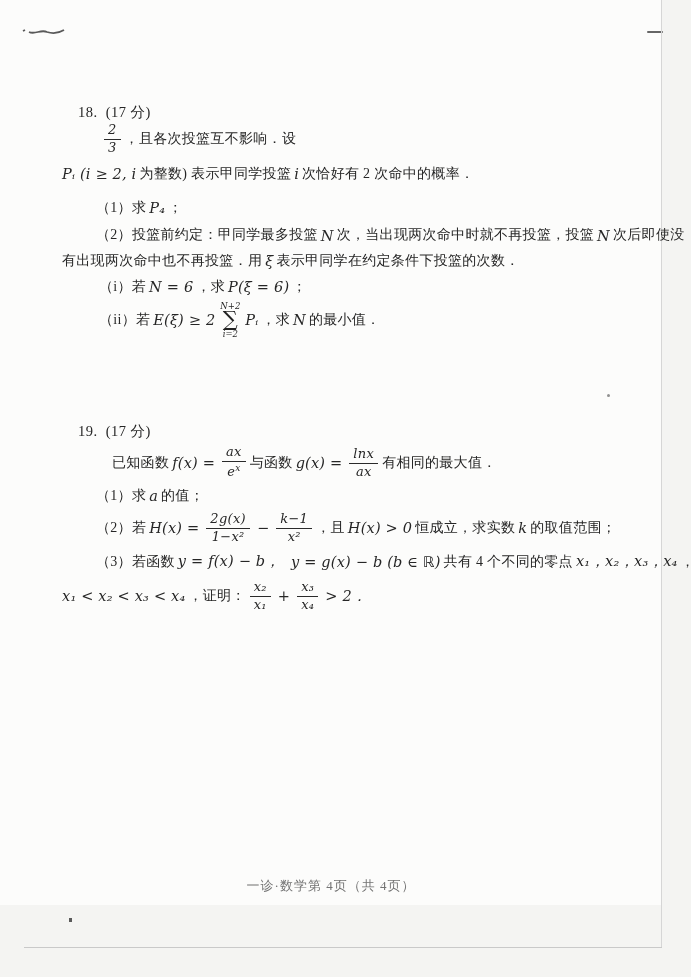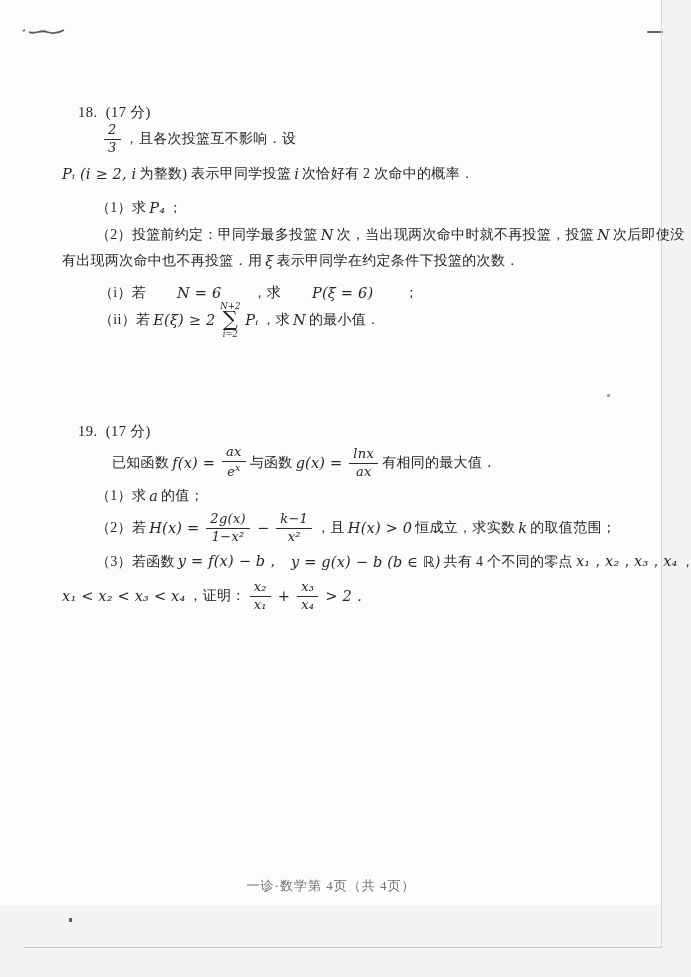--- a/index.html
+++ b/index.html
@@ -88,35 +88,35 @@
     <span class="mi">i</span>
     <span class="cn">次恰好有 2 次命中的概率．</span>
   </div>
 
   <div class="line" style="left:96px; top:199px;">
     <span class="cn">（1）求</span>
     <span class="mi">P₄</span>
     <span class="cn">；</span>
   </div>
 
-  <div class="line" style="left:96px; top:226px;">
+  <div class="line" style="left:96px; top:226px;align-items:flex-end;">
     <span class="cn">（2）投篮前约定：甲同学最多投篮</span>
     <span class="mi">N</span>
     <span class="cn">次，当出现两次命中时就不再投篮，投篮</span>
     <span class="mi">N</span>
     <span class="cn">次后即使没</span>
   </div>
 
   <div class="line" style="left:62px; top:252px;">
     <span class="cn">有出现两次命中也不再投篮．用</span>
     <span class="mi">ξ</span>
     <span class="cn">表示甲同学在约定条件下投篮的次数．</span>
   </div>
 
-  <div class="line" style="left:99px; top:284px;gap:28px;">
+  <div class="line" style="left:99px; top:278px;">
     <span class="cn">（i）若</span>
     <span class="mi">N = 6</span>
     <span class="cn">，求</span>
     <span class="mi">P(ξ = 6)</span>
     <span class="cn">；</span>
   </div>
 
   <div class="line" style="left:99px; top:300px; min-height:40px;">
     <span class="cn">（ii）若</span>
     <span class="mi">E(ξ) ≥ 2</span>

